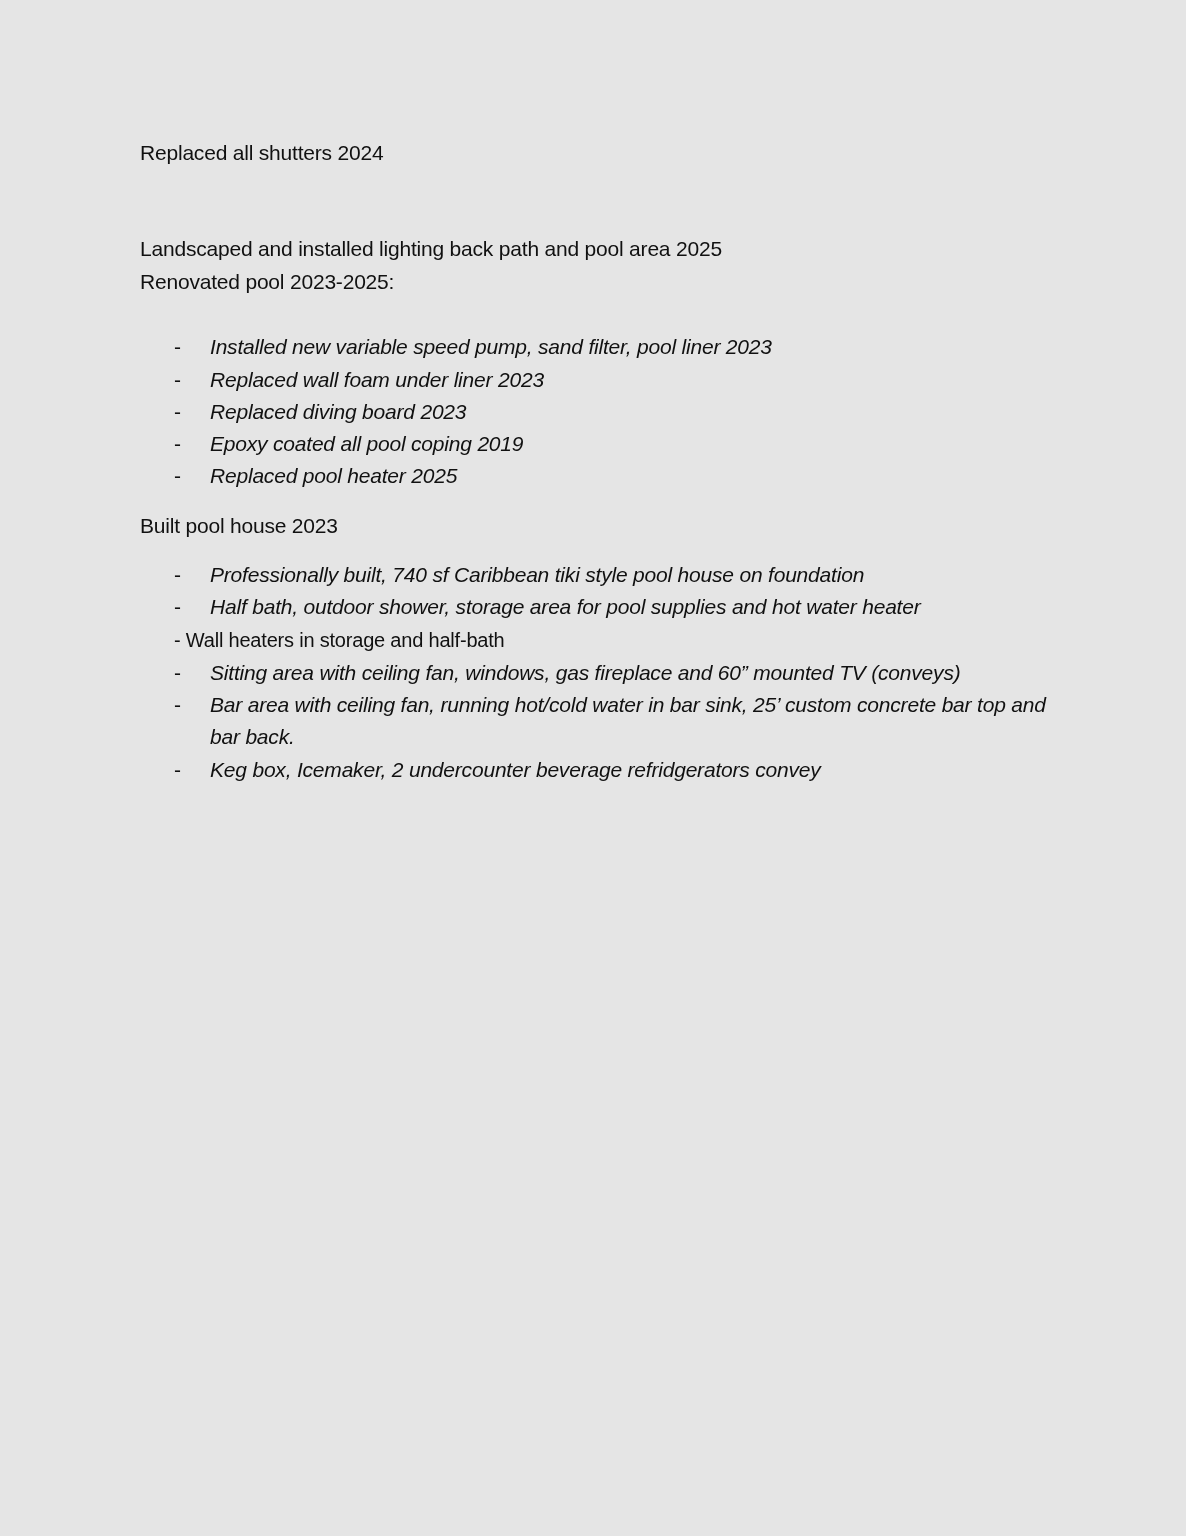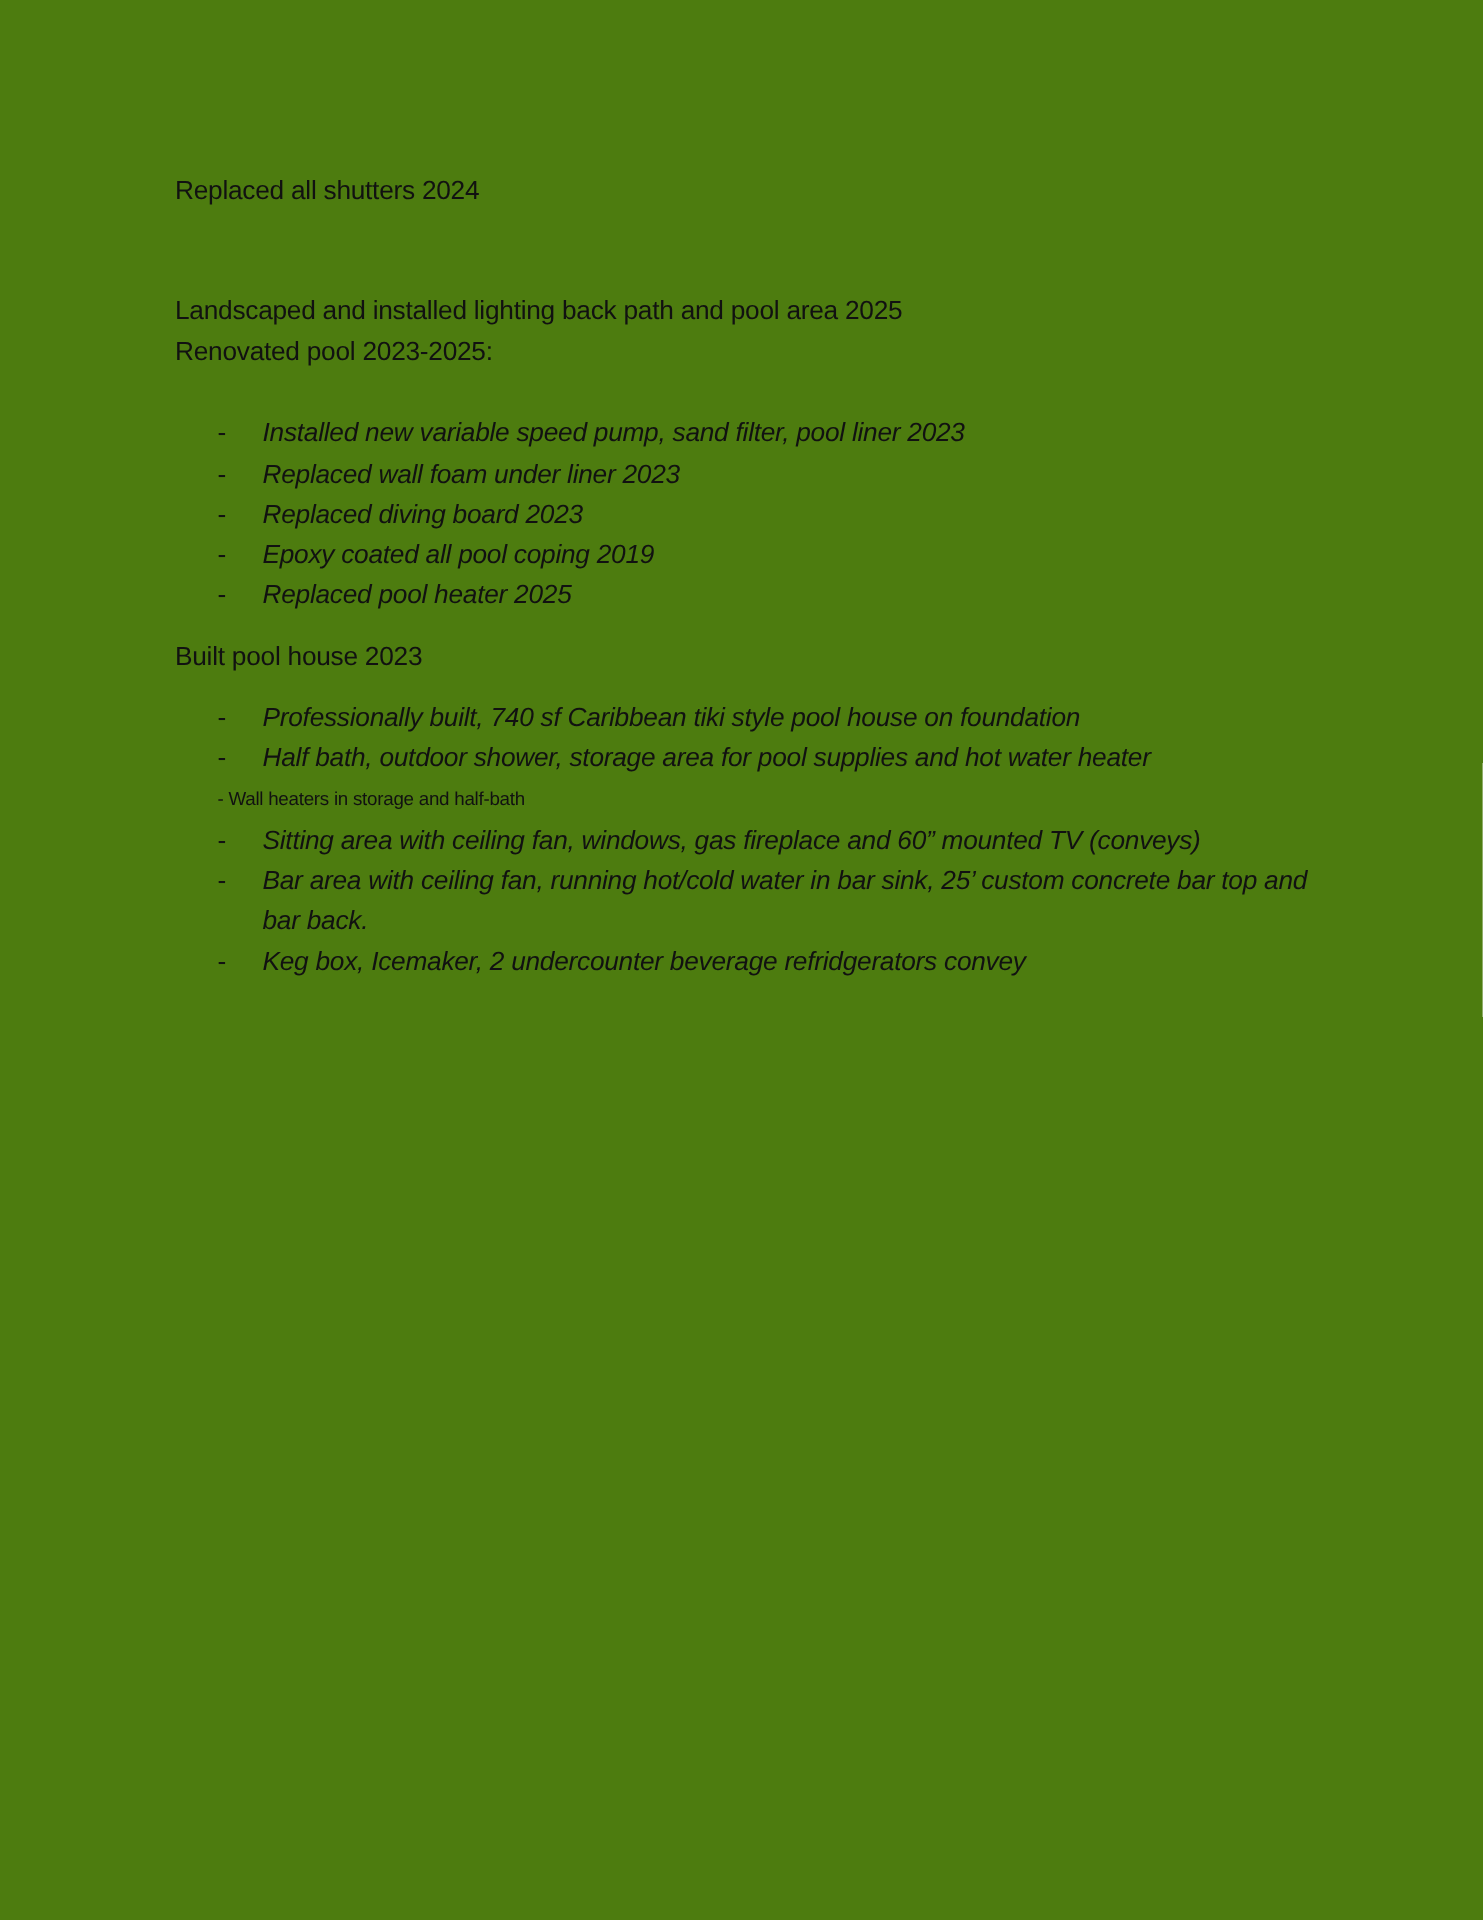--- a/index.html
+++ b/index.html
@@ -13,21 +13,21 @@
       position: relative;
       overflow: hidden;
       font-family: "Liberation Sans", sans-serif;
       color: #111111;
     }
     .page {
       position: absolute;
       left: 0; top: 0;
       width: 1186px;
       height: 1536px;
-      background: #4d7c0f;
+      background: #e5e5e5;
     }
     .para {
       position: absolute;
       left: 140px;
       font-size: 21px;
       line-height: 26px;
       white-space: nowrap;
       letter-spacing: -0.2px;
     }
     .bullet-row {
@@ -51,21 +51,21 @@
     }
     .bullet-row .txt.wrap {
       white-space: normal;
       width: 850px;
       line-height: 32px;
       top: -3px;
     }
     .inline-row {
       position: absolute;
       left: 174px;
-      font-size: 15px;
+      font-size: 20px;
       line-height: 26px;
       white-space: nowrap;
       letter-spacing: -0.2px;
     }
   </style>
 </head>
 <body>
 
 <div class="page">
 

